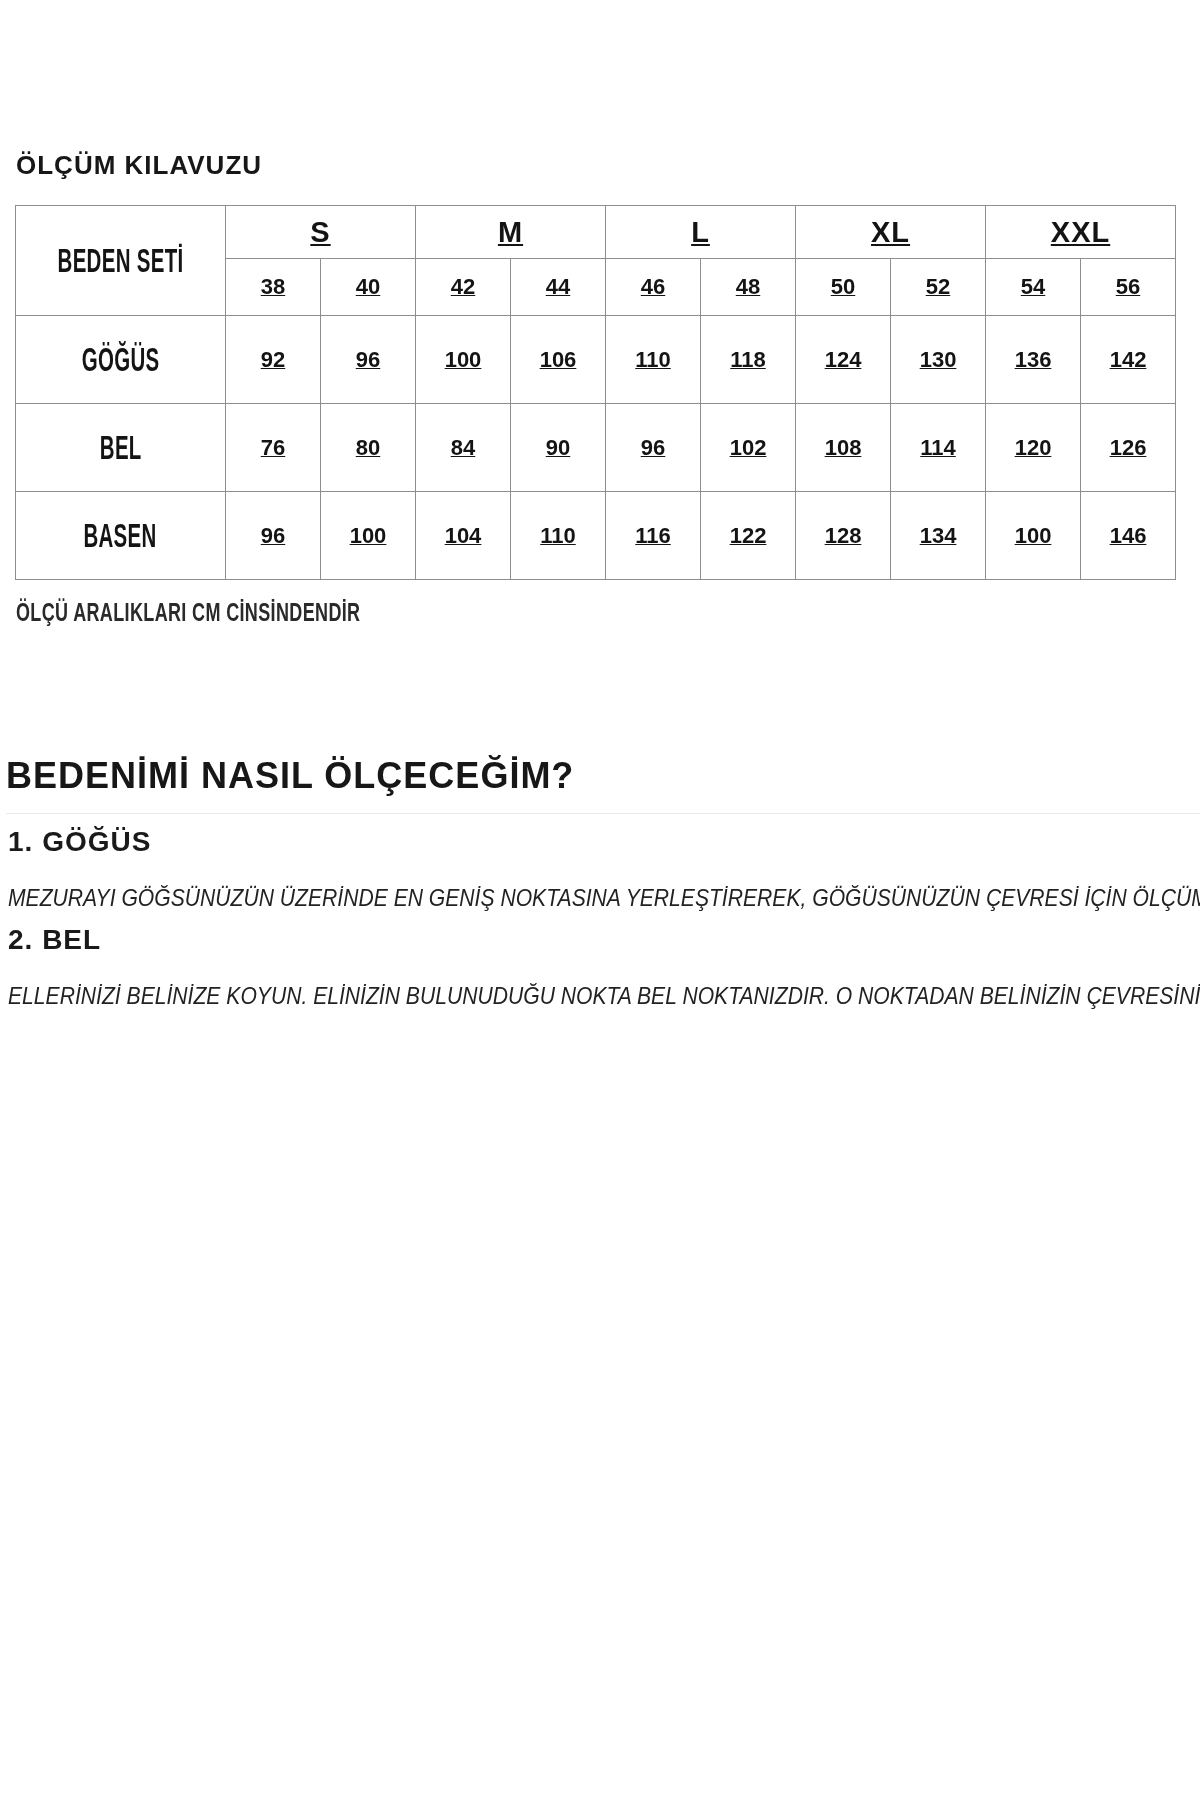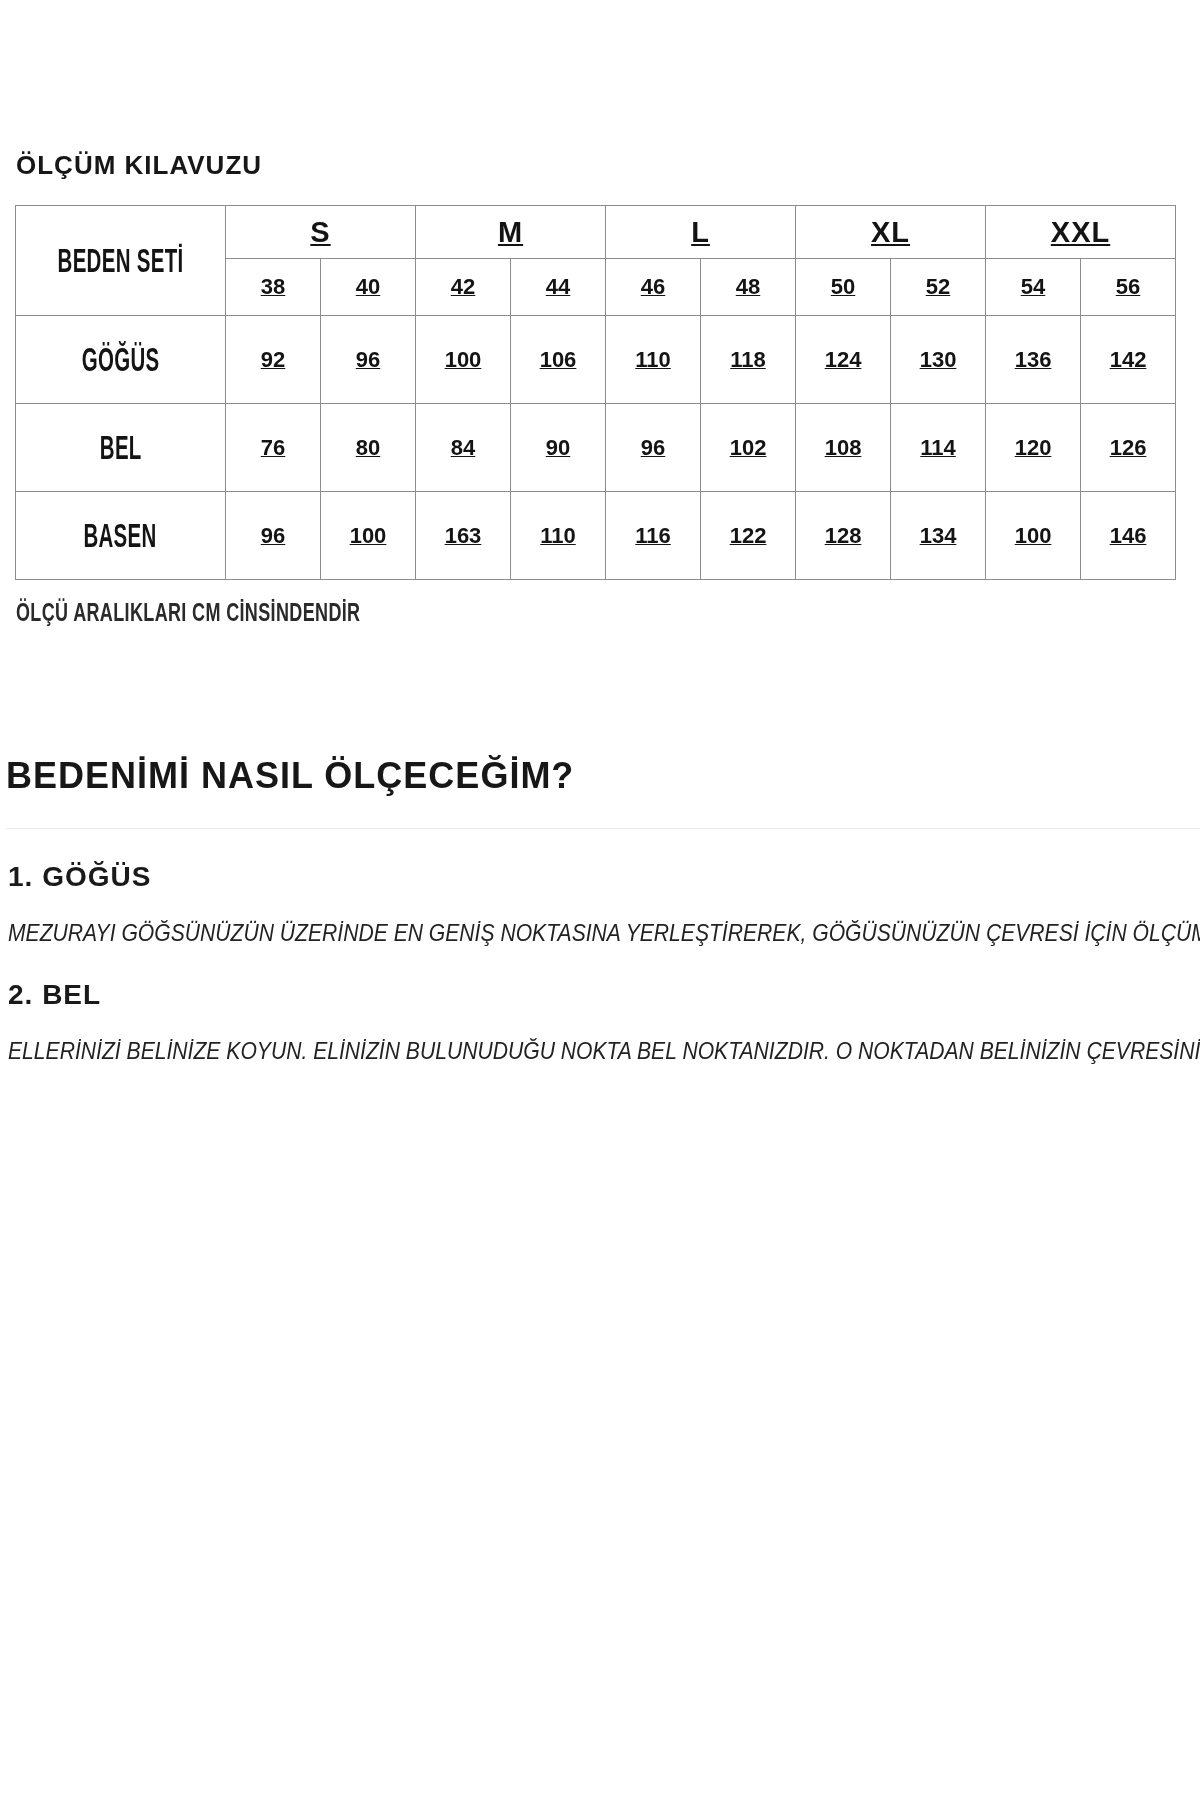--- a/index.html
+++ b/index.html
@@ -70,26 +70,26 @@
     font-weight:bold;
     letter-spacing:0.5px;
     white-space:nowrap;
     color:#2a2a2a;
   }
   .measure-heading {
     margin:128px 0 0 6px;
     font-size:36px;
     font-weight:bold;
     letter-spacing:1px;
-    padding-bottom:31px;
+    padding-bottom:16px;
     border-bottom:1px solid #ebebeb;
     color:#171717;
   }
   .step-title {
-    margin:32px 0 0 8px;
+    margin:12px 0 0 8px;
     font-size:28px;
     font-weight:bold;
     letter-spacing:1px;
     color:#1a1a1a;
   }
   .step-text {
     margin:26px 0 0 8px;
     font-style:italic;
     font-size:24px;
     letter-spacing:0px;
@@ -167,21 +167,21 @@
         <td><span class="num">102</span></td>
         <td><span class="num">108</span></td>
         <td><span class="num">114</span></td>
         <td><span class="num">120</span></td>
         <td><span class="num">126</span></td>
       </tr>
       <tr class="data-row">
         <td><span class="cond">BASEN</span></td>
         <td><span class="num">96</span></td>
         <td><span class="num">100</span></td>
-        <td><span class="num">163</span></td>
+        <td><span class="num">104</span></td>
         <td><span class="num">110</span></td>
         <td><span class="num">116</span></td>
         <td><span class="num">122</span></td>
         <td><span class="num">128</span></td>
         <td><span class="num">134</span></td>
         <td><span class="num">100</span></td>
         <td><span class="num">146</span></td>
       </tr>
     </tbody>
   </table>

